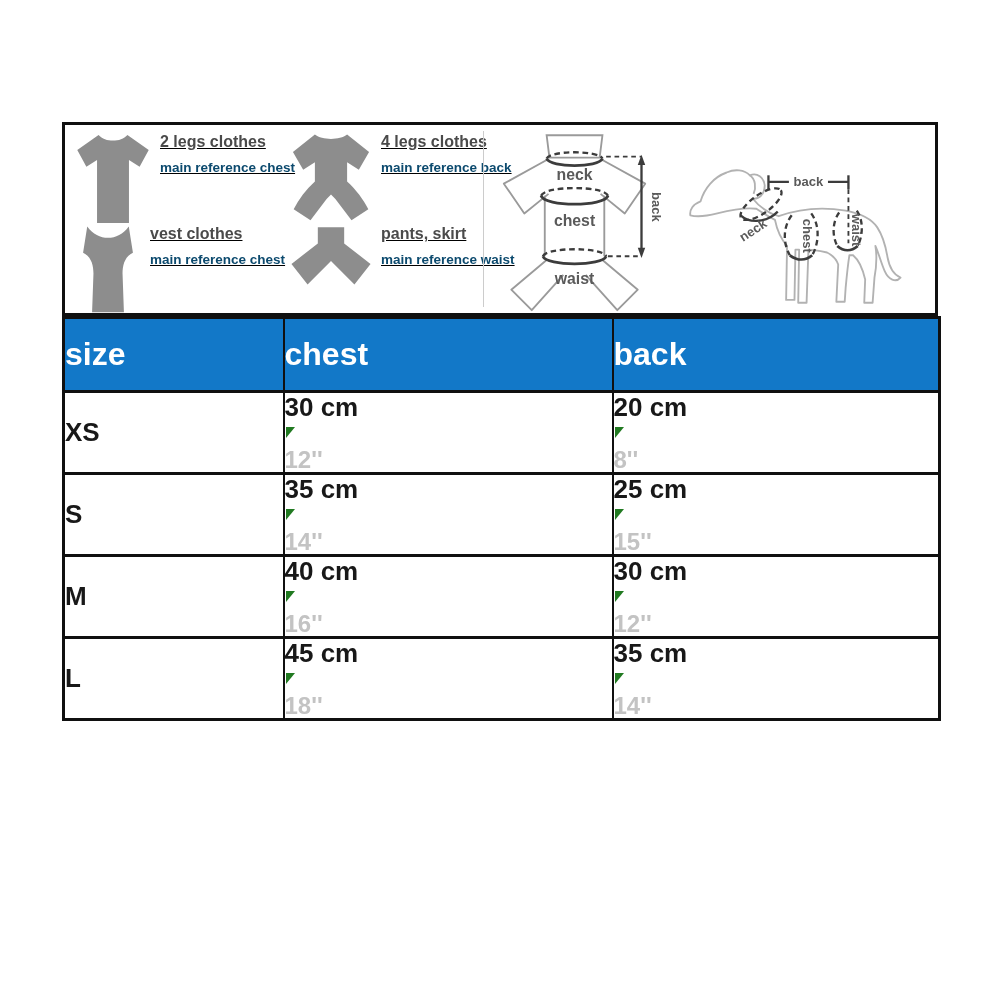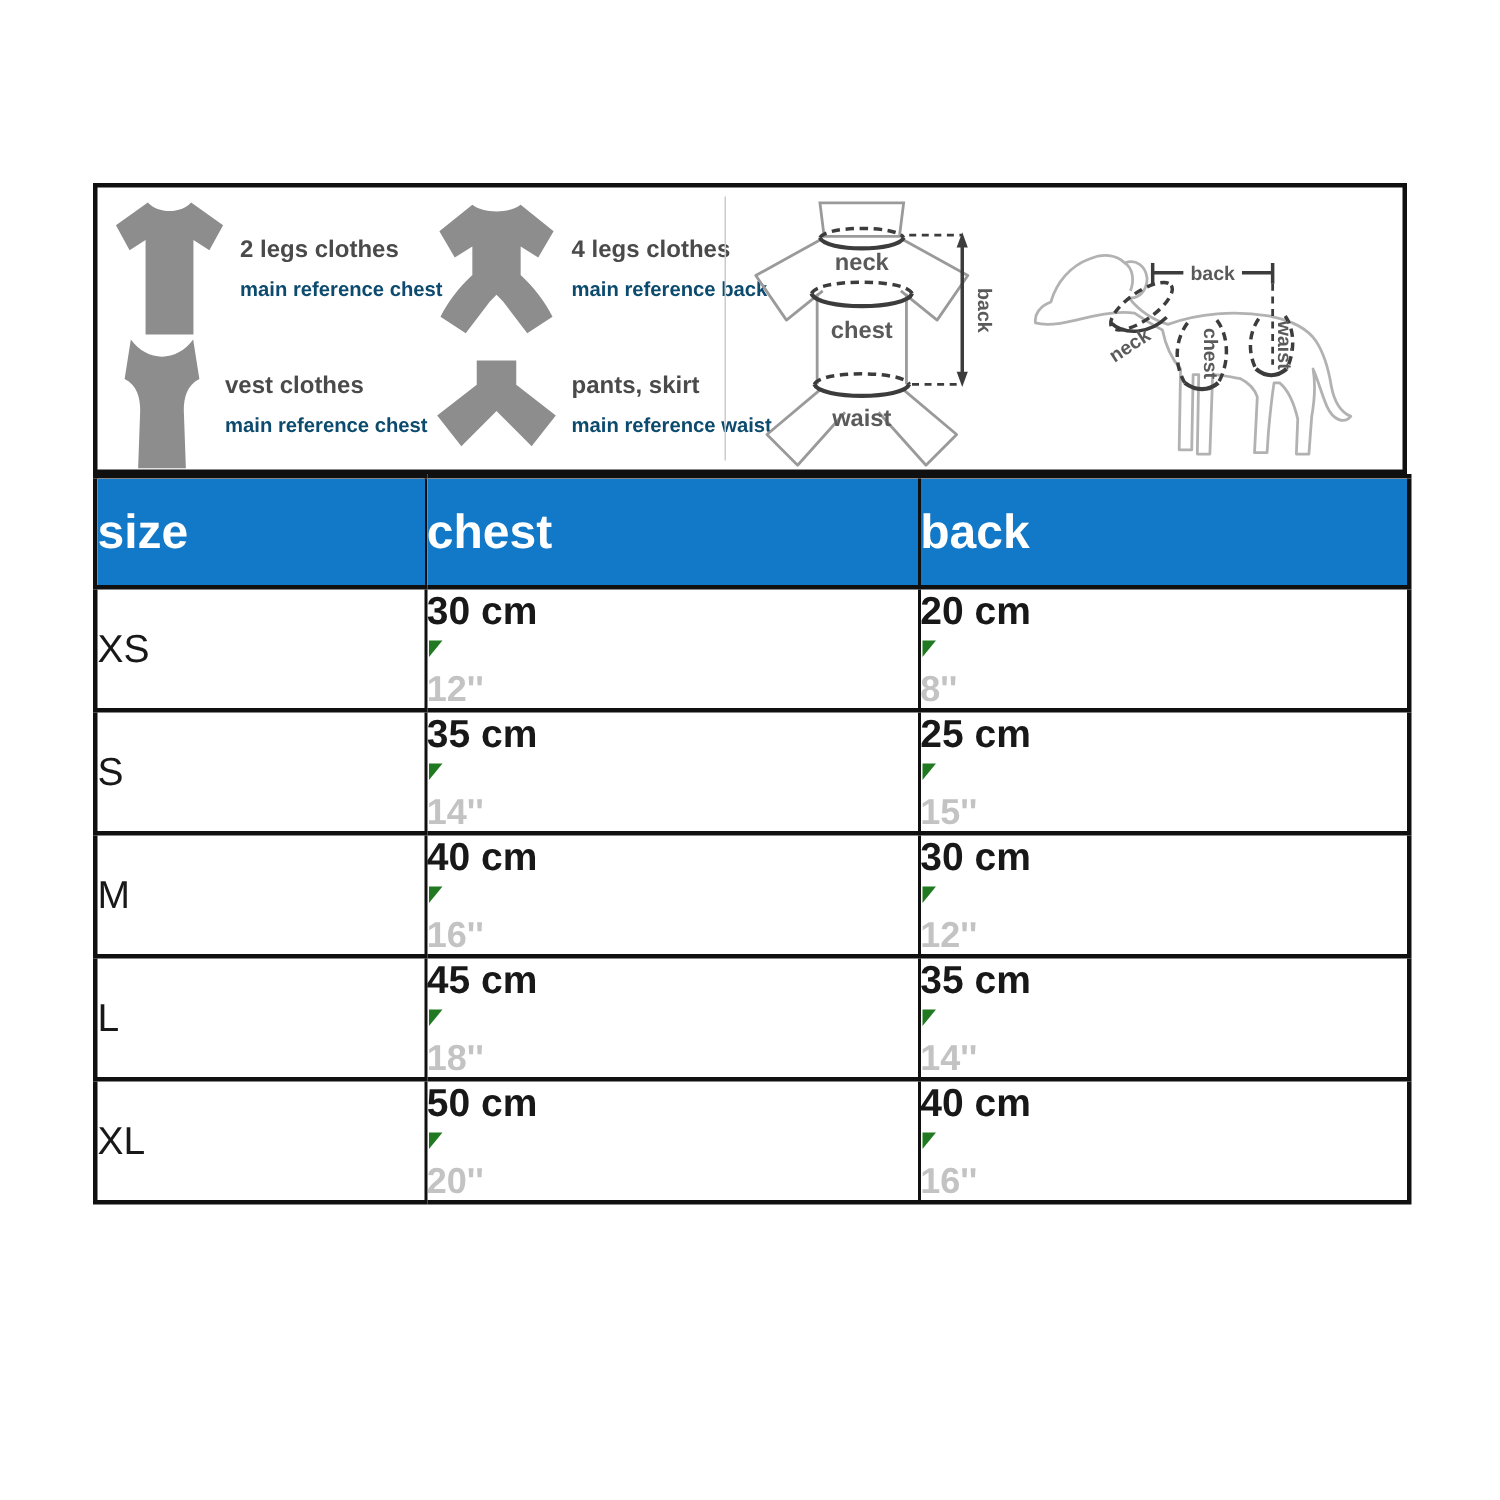--- a/index.html
+++ b/index.html
@@ -9,21 +9,21 @@
     overflow:hidden;
   }
   
   .panel {
     position:absolute; left:62px; top:122px; width:876px; height:194px;
     border:3px solid var(--panel-border,#101010); box-sizing:border-box;
     background:#fff; display:flex; align-items:stretch;
   }
   .legend { width:418px; box-sizing:border-box; padding:8px 0 4px 10px;
     display:grid; grid-template-columns:215px 1fr; grid-template-rows:1fr 1fr; }
-  .legend-item { display:flex; align-items:center; }
+  .legend-item { display:flex; align-items:flex-start;text-decoration:underline; }
   .legend-icon { flex:0 0 auto; display:flex; align-items:center; justify-content:center; }
   .legend-text { margin-left:9px; }
   .legend-title { font-size:16px; font-weight:bold; color:#4a4a4a; white-space:nowrap; }
   .legend-sub { font-size:13.5px; font-weight:bold; color:#0c4a6e; margin-top:9px; white-space:nowrap; }
   .vdivider { width:1px; background:#cccccc; margin:6px 0; }
   .garment-wrap { width:182px; display:flex; align-items:center; justify-content:center; }
   .dog-wrap { flex:1; display:flex; align-items:center; justify-content:center; }
   svg text { font-family:"Liberation Sans","DejaVu Sans",sans-serif; }
   .diag-label { font-size:17px; font-weight:bold; fill:#5a5a5a; }
   .diag-label-sm { font-size:14px; font-weight:bold; fill:#5a5a5a; }
@@ -37,21 +37,21 @@
     border:2px solid var(--panel-border,#101010);
     border-top-width:3px; border-bottom-width:3px;
     text-align:left; vertical-align:middle; padding:0; position:relative;
   }
   .size-table thead tr { height:74px; }
   .size-table tbody tr { height:82px; }
   .size-table th {
     background:var(--header-bg,#1278c8); color:var(--header-text,#ffffff);
     font-size:32px; font-weight:bold;
   }
-  .cell-size { font-size:26px; font-weight:normal; color:var(--value-text,#181818); }
+  .cell-size { font-size:26px; font-weight:bold; color:var(--value-text,#181818); }
   .cell-cm   { font-size:26px; font-weight:bold; color:var(--value-text,#181818); line-height:1; margin-top:0;}
   .cell-in   { font-size:24px; font-weight:bold; color:var(--inch-text,#c3c3c3); line-height:1; margin-top:28px; }
   .marker {
     position:absolute; left:1px; top:50%; margin-top:-6px;
     width:0; height:0;
     border-top:11px solid var(--marker-green,#217a21);
     border-right:9px solid transparent;
   }
 </style>
 </head>
@@ -245,30 +245,15 @@
             <span class="marker"></span>
             <div class="cell-cm">45 cm</div>
             <div class="cell-in">18''</div>
           </td>
         <td>
             <span class="marker"></span>
             <div class="cell-cm">35 cm</div>
             <div class="cell-in">14''</div>
           </td>
       </tr>
-      <tr>
-        <td>
-            <div class="cell-size">XL</div>
-          </td>
-        <td>
-            <span class="marker"></span>
-            <div class="cell-cm">50 cm</div>
-            <div class="cell-in">20''</div>
-          </td>
-        <td>
-            <span class="marker"></span>
-            <div class="cell-cm">40 cm</div>
-            <div class="cell-in">16''</div>
-          </td>
-      </tr>
     </tbody>
   </table>
 </div>
 
 </body></html>

